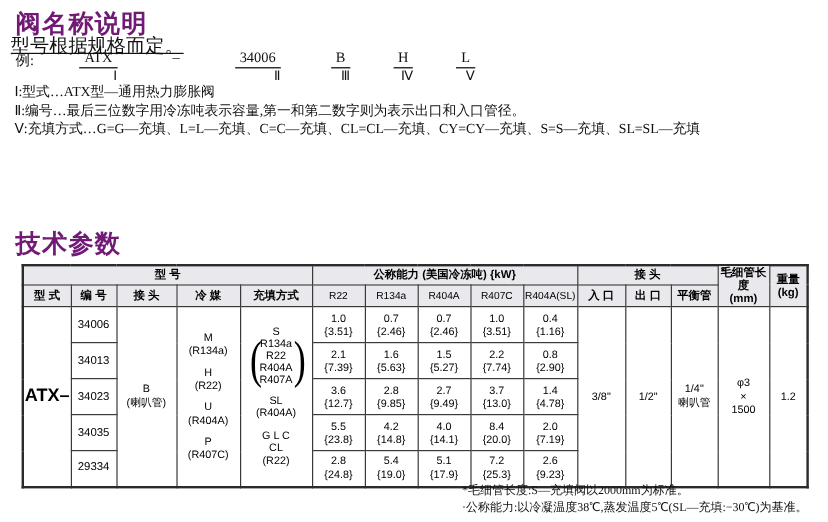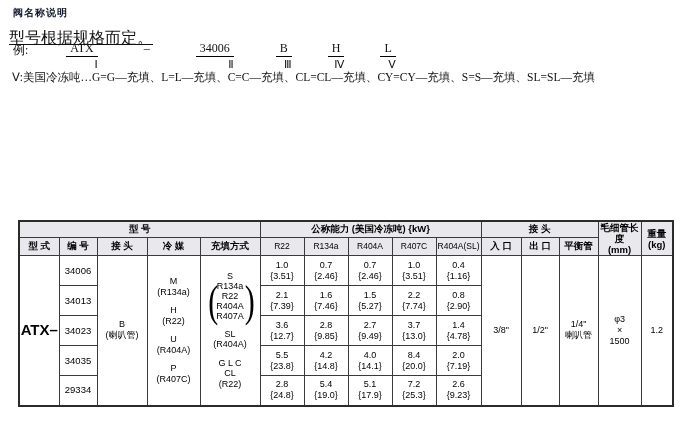--- a/index.html
+++ b/index.html
@@ -3,21 +3,21 @@
 <meta charset="utf-8">
 <style>
   * { margin:0; padding:0; box-sizing:border-box; }
   html,body { background:#ffffff; }
   .page {
     position:relative; width:690px; height:435px; background:#ffffff;
     color:#111; font-family:"Liberation Serif", serif; overflow:hidden;
   }
   .h-title {
     position:absolute; left:13px; font-family:"Liberation Sans", sans-serif;
-    font-weight:bold; font-size:10px; color:#0f172a; letter-spacing:1px;
+    font-weight:bold; font-size:21px; color:#701a75; letter-spacing:1px;
   }
   #title1 { top:6px; }
   #title2 { top:189px; }
   .intro { position:absolute; left:9px; top:28px; font-size:16px;text-decoration:underline; }
 
   
   .example { position:absolute; left:13px; top:41px; display:flex; align-items:flex-start; font-size:12px; }
   .ex-prefix { margin-right:7px; padding-top:1px; }
   .ex-part { display:inline-flex; flex-direction:column; align-items:flex-end; margin-right:11px;margin-left:31px; }
   .ex-part.tight { margin-right:5px; }
@@ -94,23 +94,26 @@
       <span class="ex-value">H</span>
       <span class="ex-numeral">Ⅳ</span>
     </span>
     <span class="ex-part tight">
       <span class="ex-value">L</span>
       <span class="ex-numeral">Ⅴ</span>
     </span>
   </div>
 
   <div class="legend">
-    <div>Ⅴ:美国冷冻吨…G=G—充填、L=L—充填、C=C—充填、CL=CL—充填、CY=CY—充填、S=S—充填、SL=SL—充填</div>
+    <div>Ⅰ:型式…ATX型—通用热力膨胀阀</div>
+    <div>Ⅱ:编号…最后三位数字用冷冻吨表示容量,第一和第二数字则为表示出口和入口管径。</div>
+    <div>Ⅴ:充填方式…G=G—充填、L=L—充填、C=C—充填、CL=CL—充填、CY=CY—充填、S=S—充填、SL=SL—充填</div>
   </div>
 
+  <div id="title2" class="h-title">技术参数</div>
 
   <table class="tech-table">
     <colgroup>
       <col style="width:40px">
         <col style="width:38px">
         <col style="width:50px">
         <col style="width:53px">
         <col style="width:60px">
       <col style="width:44px">
         <col style="width:44px">
@@ -242,21 +245,21 @@
         <td rowspan="5">1.2</td>
       </tr>
       <tr>
         <td class="code-cell">34013</td>
         <td class="num-cell">
             <div>2.1</div>
             <div>{7.39}</div>
           </td>
         <td class="num-cell">
             <div>1.6</div>
-            <div>{7.46}</div>
+            <div>{5.63}</div>
           </td>
         <td class="num-cell">
             <div>1.5</div>
             <div>{5.27}</div>
           </td>
         <td class="num-cell">
             <div>2.2</div>
             <div>{7.74}</div>
           </td>
         <td class="num-cell">
@@ -329,14 +332,18 @@
             <div>{25.3}</div>
           </td>
         <td class="num-cell">
             <div>2.6</div>
             <div>{9.23}</div>
           </td>
       </tr>
     </tbody>
   </table>
 
+  <div class="footnotes">
+    <div>*毛细管长度:S—充填阀以2000mm为标准。</div>
+    <div>·公称能力:以冷凝温度38℃,蒸发温度5℃(SL—充填:−30℃)为基准。</div>
+  </div>
 
 </div>
 
 </body></html>

